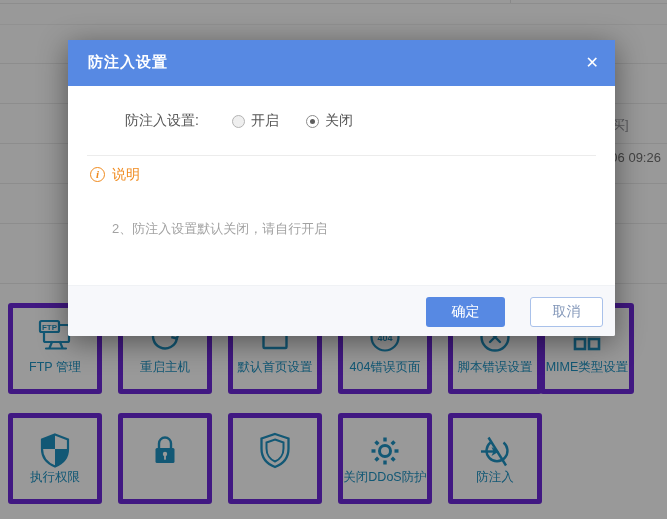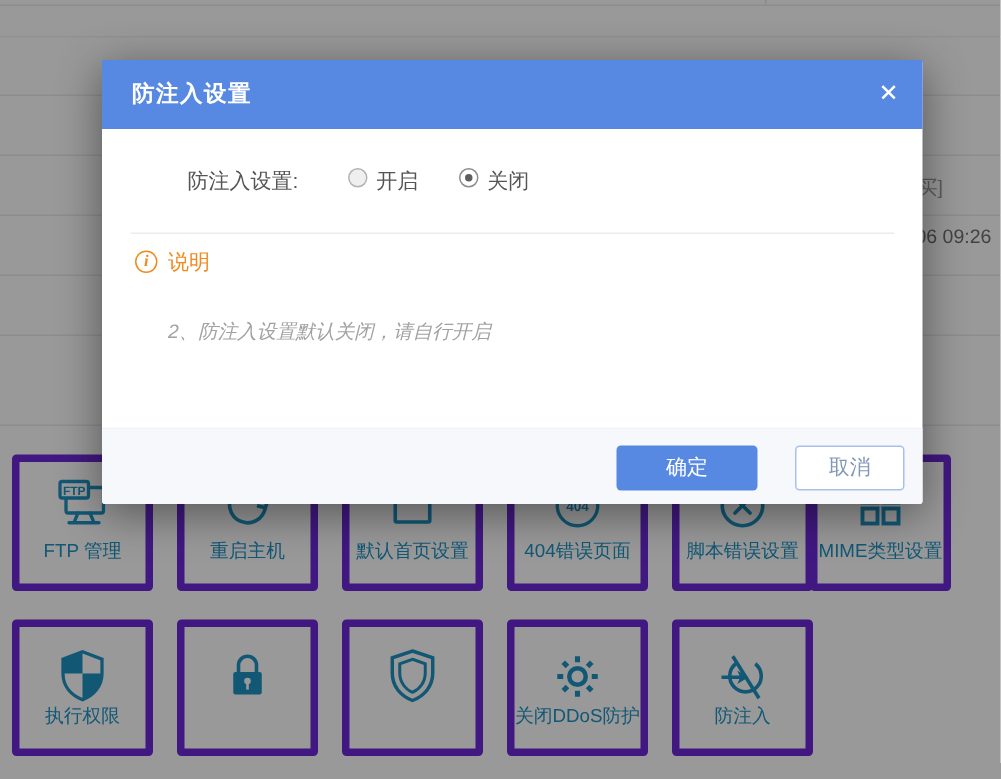--- a/index.html
+++ b/index.html
@@ -29,42 +29,42 @@
   
   .modal { position:absolute; left:68px; top:40px; width:547px; height:296px;
            background:#fff; border-radius:2px; box-shadow:0 6px 30px rgba(0,0,0,0.45); }
   .modal-header { position:absolute; left:0; right:0; top:0; height:46px;
                   background:var(--header-blue); color:#fff; }
   .modal-title { position:absolute; left:20px; top:13px; font-size:15px; font-weight:bold; letter-spacing:1px; }
   .modal-close { position:absolute; right:16px; top:12px; font-size:16px; font-weight:bold;
                  color:#fff; cursor:pointer; line-height:22px; }
   .form-row { position:absolute; left:57px; top:71px; height:20px; display:flex; align-items:center; }
   .form-label { font-size:14px; color:var(--form-text); }
-  .radio-opt { display:flex; cursor:pointer; }
+  .radio-opt { display:flex; align-items:center; cursor:pointer; }
   .radio-opt.first { margin-left:33px; }
   .radio-opt.second { margin-left:27px; }
   .radio { width:13px; height:13px; border-radius:50%; border:1px solid #b3b3b3;
            background:#efefef; display:inline-block; position:relative; }
   .radio.checked { background:#fff; border-color:#8c8c8c; }
   .radio.checked::after { content:""; position:absolute; left:3px; top:3px; width:5px; height:5px;
                           border-radius:50%; background:#5e5e5e; }
   .radio-text { font-size:14px; color:var(--form-text); margin-left:6px; }
   .divider { position:absolute; left:19px; right:19px; top:115px; height:1px; background:#ececec; }
   .note-icon { position:absolute; left:22px; top:127px; width:15px; height:15px; border-radius:50%;
                border:1.5px solid var(--accent-orange); color:var(--accent-orange);
                font-family:"Liberation Serif","DejaVu Serif",serif; font-style:italic; font-weight:bold;
                font-size:11px; text-align:center; line-height:13px; }
   .note-title { position:absolute; left:44px; top:126px; font-size:14px; color:var(--accent-orange); }
   .note-line1 { position:absolute; left:44px; top:150px; font-size:13px; color:var(--note-text); }
-  .note-line2 { position:absolute; left:44px; top:172px; font-size:13px; color:var(--note-text);font-style:italic; }
+  .note-line2 { position:absolute; left:44px; top:180px; font-size:13px; color:var(--note-text); }
   .modal-footer { position:absolute; left:0; right:0; bottom:0; height:51px;
                   background:#f7f8fb; border-top:1px solid #f0f2f5; border-radius:0 0 2px 2px; }
   .btn { position:absolute; top:11px; height:30px; font-size:14px; border-radius:3px;
          cursor:pointer; font-family:inherit; }
-  .btn-confirm { right:110px; width:94px; background:var(--button-blue); color:#fff; border:none; }
+  .btn-confirm { right:110px; width:79px; background:var(--button-blue); color:#fff; border:none; }
   .btn-cancel  { right:12px;  width:73px; background:#fff; color:#8296b8; border:1px solid #a9c1ea; }
 </style>
 </head>
 <body>
 
 <div class="page">
   <div class="hline" style="top:3px"></div>
   <div class="hline" style="top:24px; background:#f2f2f2"></div>
   <div class="hline" style="top:63px"></div>
   <div class="hline" style="top:103px"></div>

